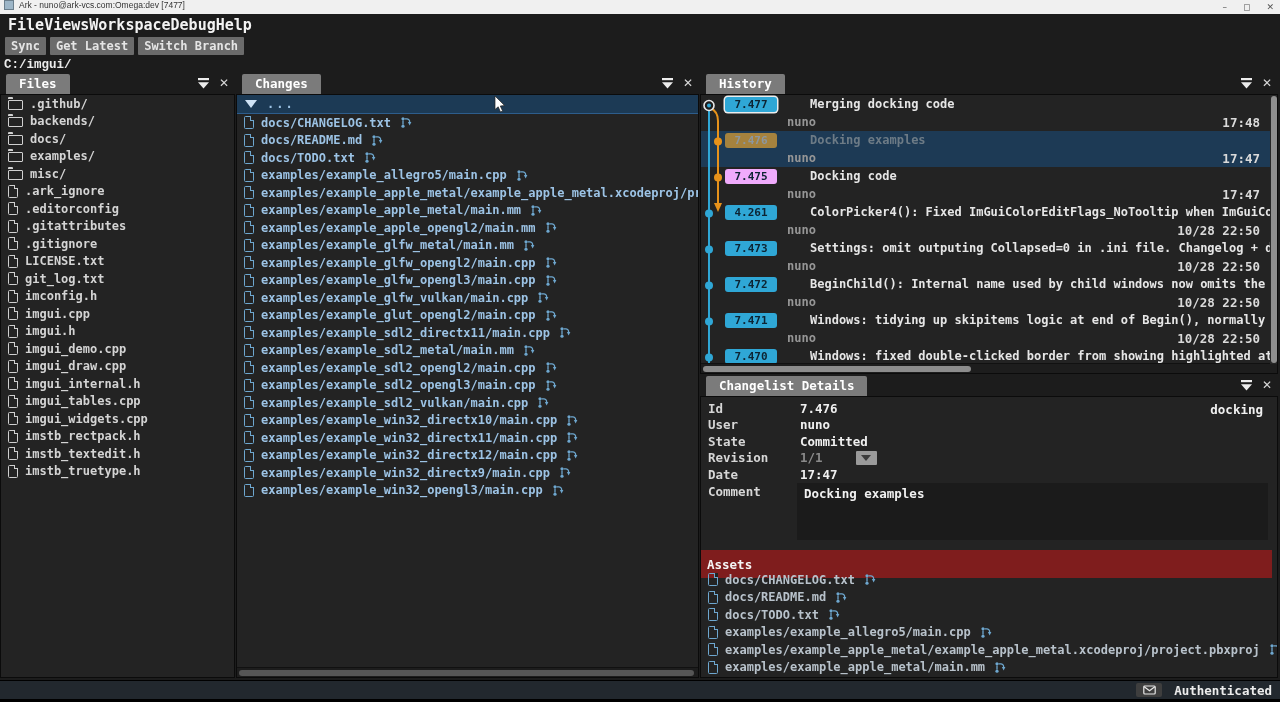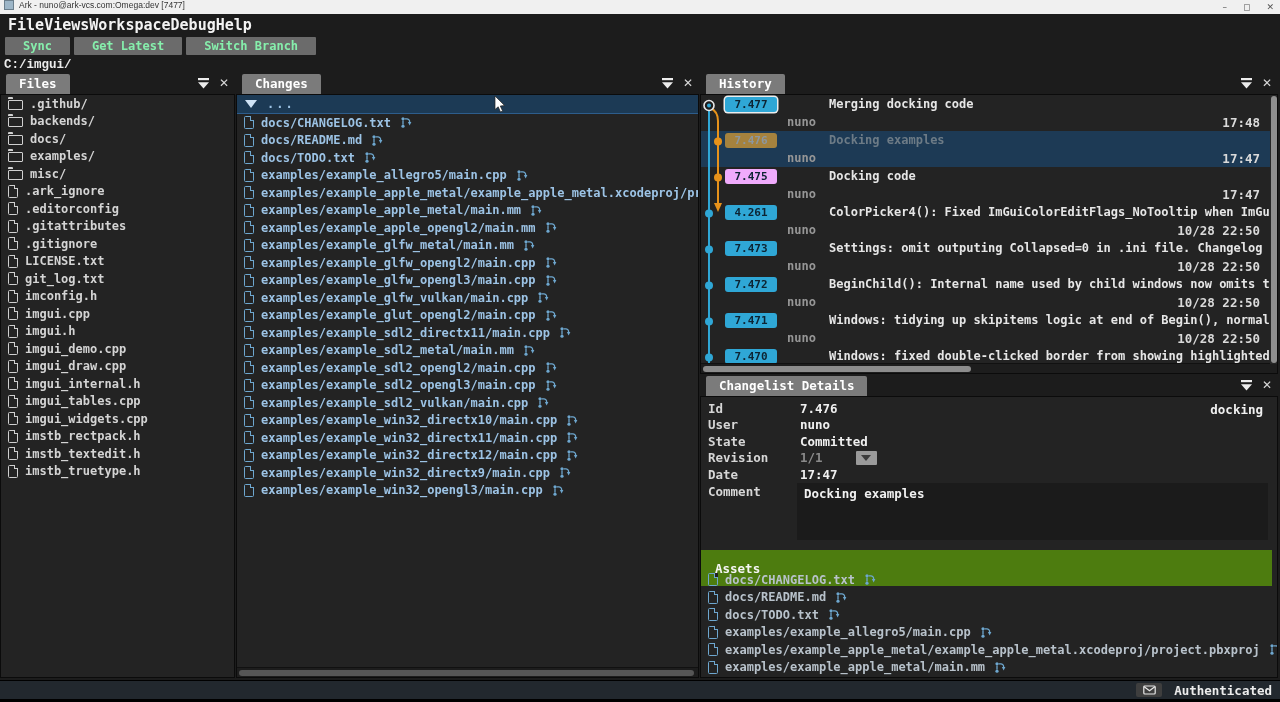--- a/index.html
+++ b/index.html
@@ -13,22 +13,22 @@
   .appicon{width:8px;height:8px;margin:0 5px 0 4px;background:#9db6c8;border:1px solid #6b7f8d;}
   .wtitle{font-size:8.5px;color:#333;white-space:nowrap;}
   .wctrls{position:absolute;right:6px;top:0;height:14px;display:flex;gap:16px;align-items:center;
           color:#555;font-size:9px;font-family:"DejaVu Sans",sans-serif;}
   .wctrls span{cursor:default;line-height:14px;}
 
   
   .menubar{position:absolute;left:8px;top:2px;display:flex;color:#f2f2f2;font-size:15px;}
   .menu-item{cursor:default;}
   .toolbar{position:absolute;left:5px;top:23px;display:flex;gap:4px;}
-  .tbtn{font-family:inherit;font-weight:700;font-size:12px;color:#86efac;background:#6b6b6b;
-        border:none;border-radius:1px;padding:2px 18px;line-height:14px;}
+  .tbtn{font-family:inherit;font-weight:700;font-size:12px;color:#e5e5e5;background:#6b6b6b;
+        border:none;border-radius:1px;padding:2px 6px;line-height:14px;}
   .pathbar{position:absolute;left:4px;top:44px;color:#ececec;font-size:12.5px;font-family:Liberation Mono, monospace;}
 
   
   .panel{position:absolute;}
   .p-files  {left:0;   top:60px; width:235px;height:604px;}
   .p-changes{left:236px;top:60px; width:463px;height:604px;}
   .p-history{left:700px;top:60px; width:578px;height:300px;}
   .p-details{left:700px;top:362px;width:578px;height:302px;}
   .phead{position:relative;height:20px;}
   .tab{position:absolute;left:6px;top:0;background:#7b7b7b;color:#fff;font-size:12.5px;
@@ -60,21 +60,21 @@
   .expander{width:0;height:0;border-left:6px solid transparent;border-right:6px solid transparent;
             border-top:8px solid #cfe3f5;}
   .rootlabel{color:#9cc3e5;font-size:12px;letter-spacing:2px;}
 
   
   .hgraph{position:absolute;left:0;top:0;pointer-events:none;}
   .hlist{position:absolute;left:0;top:0;right:7px;}
   .commit{position:relative;height:36px;}
   .commit.sel{background:#1d3a55;}
   .cline1{display:flex;align-items:center;height:18px;padding-left:24px;}
-  .badge{flex:none;width:52px;height:15px;margin-right:23px;border-radius:3px;
+  .badge{flex:none;width:52px;height:15px;margin-right:4px;border-radius:3px;
          display:flex;align-items:center;justify-content:center;font-size:11px;color:#0d2433;}
   .badge-blue{background:#2fa7d6;}
   .badge-blue-current{background:#2fa7d6;box-shadow:0 0 0 1.5px #ededed;}
   .badge-orange{background:#f0abfc;}
   .badge-orange-dim{background:#a5823e;color:#8c97a0;}
   .ctitle{color:#e6e6e6;font-size:12px;white-space:nowrap;overflow:hidden;padding-left:29px;}
   .ctitle.dim{color:#6d7b86;}
   .cline2{display:flex;align-items:center;justify-content:space-between;height:18px;padding:0 10px 0 86px;}
   .cuser{color:#969696;font-size:12px;}
   .ctime{color:#dadada;font-size:12.5px;white-space:nowrap;}
@@ -92,22 +92,22 @@
   .fieldrow{position:relative;display:flex;height:16.5px;align-items:center;font-size:12.5px;}
   .flab{flex:none;width:92px;padding-left:7px;color:#d6d6d6;}
   .fval{color:#f0f0f0;}
   .fval.muted{color:#8a8a8a;}
   .combo{position:absolute;left:155px;top:1px;width:21px;height:14px;background:#9a9a9a;border-radius:1px;}
   .combo::after{content:"";position:absolute;left:5px;top:4.5px;width:0;height:0;
                 border-left:5.5px solid transparent;border-right:5.5px solid transparent;border-top:6.5px solid #3b3b3b;}
   .branchtag{position:absolute;right:14px;top:5px;color:#f0f0f0;font-size:12.5px;}
   .commentbox{position:absolute;left:96px;right:9px;top:86px;height:57px;background:#1b1b1b;
               color:#f0f0f0;font-size:12.5px;padding:3px 7px;box-sizing:border-box;}
-  .assetshead{position:absolute;left:0;right:5px;top:153px;height:36px;background:#4d7c0f;
-              color:#f5f5f5;font-size:12.5px;display:flex;align-items:center;padding-left:14px;}
+  .assetshead{position:absolute;left:0;right:5px;top:153px;height:28px;background:#7f1d1d;
+              color:#f5f5f5;font-size:12.5px;display:flex;align-items:center;padding-left:6px;}
   .assetslist{position:absolute;left:0;top:174px;right:0;bottom:0;overflow:hidden;}
 
   
   .statusbar{position:absolute;left:0;top:666px;width:100%;height:18px;background:#22282e;border-top:1px solid #000;}
   .mailbtn{position:absolute;right:118px;top:2px;width:26px;height:14px;background:#3e3e3e;border-radius:2px;
            display:flex;align-items:center;justify-content:center;}
   .authlabel{position:absolute;right:8px;top:2px;color:#ececec;font-size:12.5px;}
 
   .cursor{position:absolute;left:494px;top:96px;z-index:50;pointer-events:none;}
 </style>

